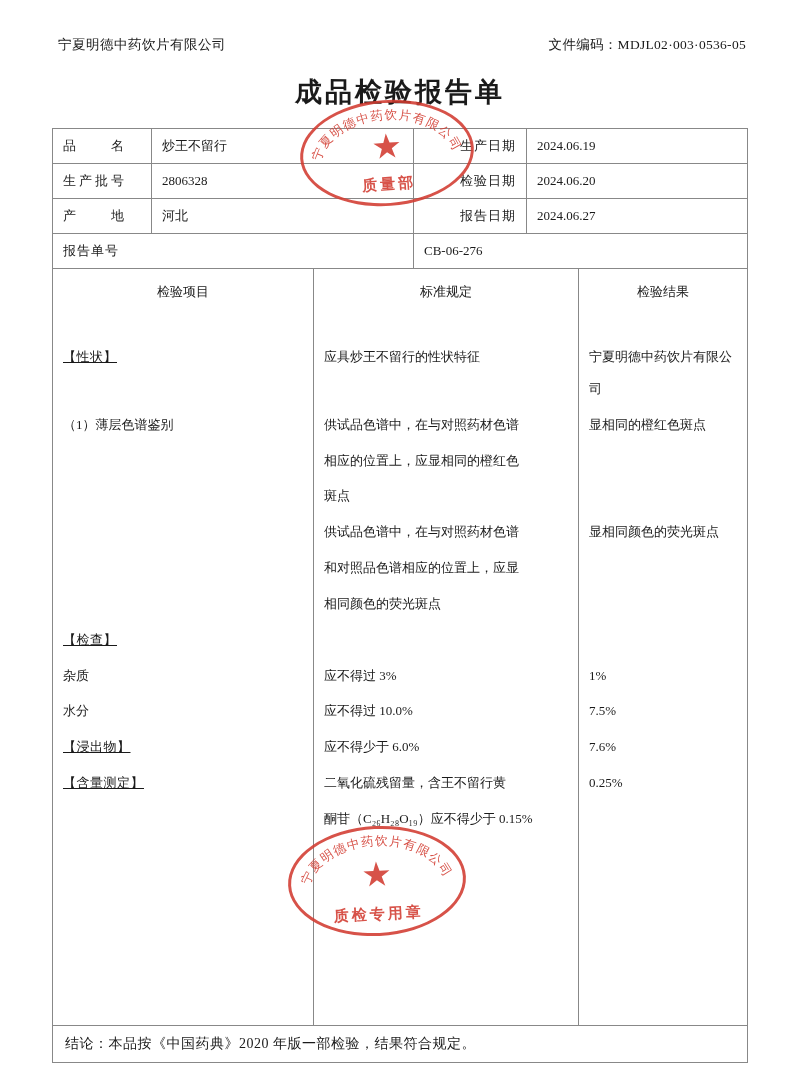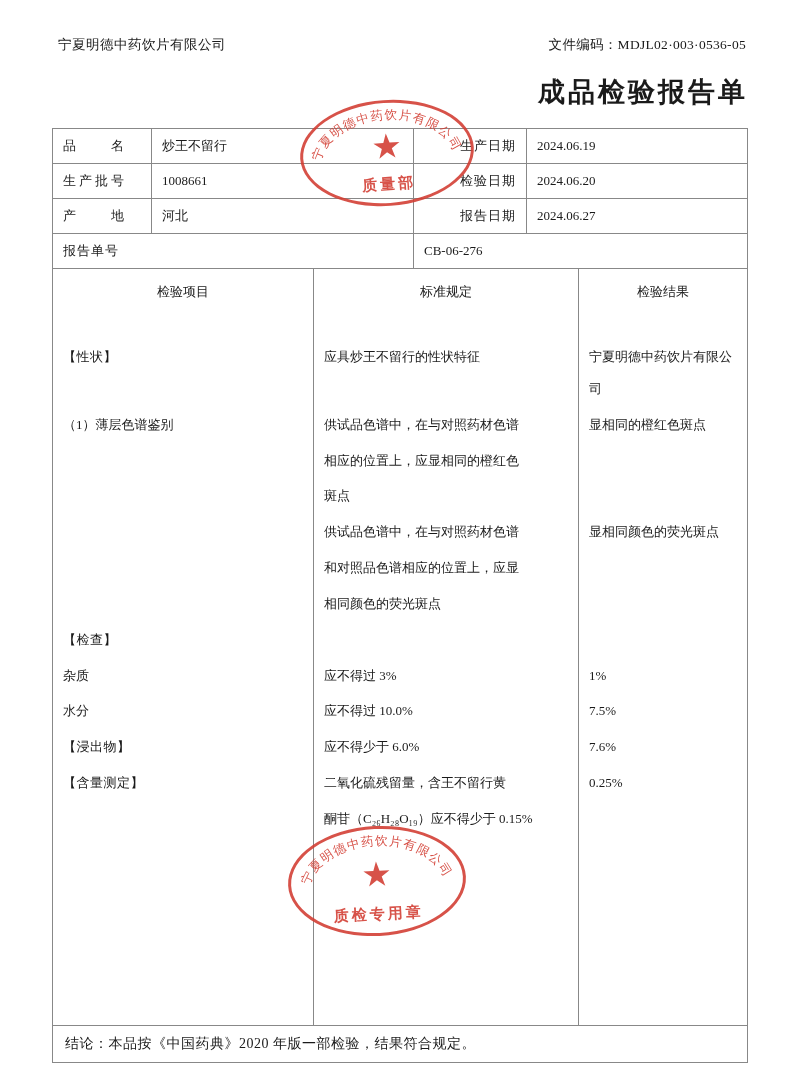--- a/index.html
+++ b/index.html
@@ -25,21 +25,21 @@
   .topbar {
     display: flex;
     justify-content: space-between;
     align-items: flex-end;
     font-size: 13.5px;
     padding: 0 2px 6px 2px;
   }
   .topbar .company { letter-spacing: 0.5px; padding-left: 4px;}
   .topbar .docno { letter-spacing: 0.3px; }
   .title {
-    text-align: right;
+    text-align: center;
     font-size: 27px;
     font-weight: bold;
     letter-spacing: 3px;
     margin: 14px 0 18px 0;
     font-family: "Liberation Serif", "DejaVu Serif", serif;
   }
   table.main {
     width: 100%;
     border-collapse: collapse;
     table-layout: fixed;
@@ -85,21 +85,21 @@
   }
   .col-a { width: 240px; }
   .col-b { width: 244px; }
   .col-c { }
   table.items td.cell {
     line-height: 2.45;
     padding-top: 2px;
     padding-bottom: 2px;
   }
   .spacer-row td { height: 16px; }
-  .bracket { letter-spacing: 0.5px; }
+  .bracket { letter-spacing: 0.5px; text-decoration: underline; }
 
   .conclusion-wrap {
     border: 1px solid #888;
     border-top: 1px solid #888;
     padding: 9px 12px;
     font-size: 14px;
     letter-spacing: 0.5px;
   }
 
   
@@ -170,21 +170,21 @@
   <table class="main">
     <tbody>
       <tr>
         <td class="lbl">品　　名</td>
         <td class="val">炒王不留行</td>
         <td class="c-lbl">生产日期</td>
         <td class="c-val">2024.06.19</td>
       </tr>
       <tr>
         <td class="lbl">生产批号</td>
-        <td class="val">1008661</td>
+        <td class="val">2806328</td>
         <td class="c-lbl">检验日期</td>
         <td class="c-val">2024.06.20</td>
       </tr>
       <tr>
         <td class="lbl">产　　地</td>
         <td class="val">河北</td>
         <td class="c-lbl">报告日期</td>
         <td class="c-val">2024.06.27</td>
       </tr>
       <tr>

